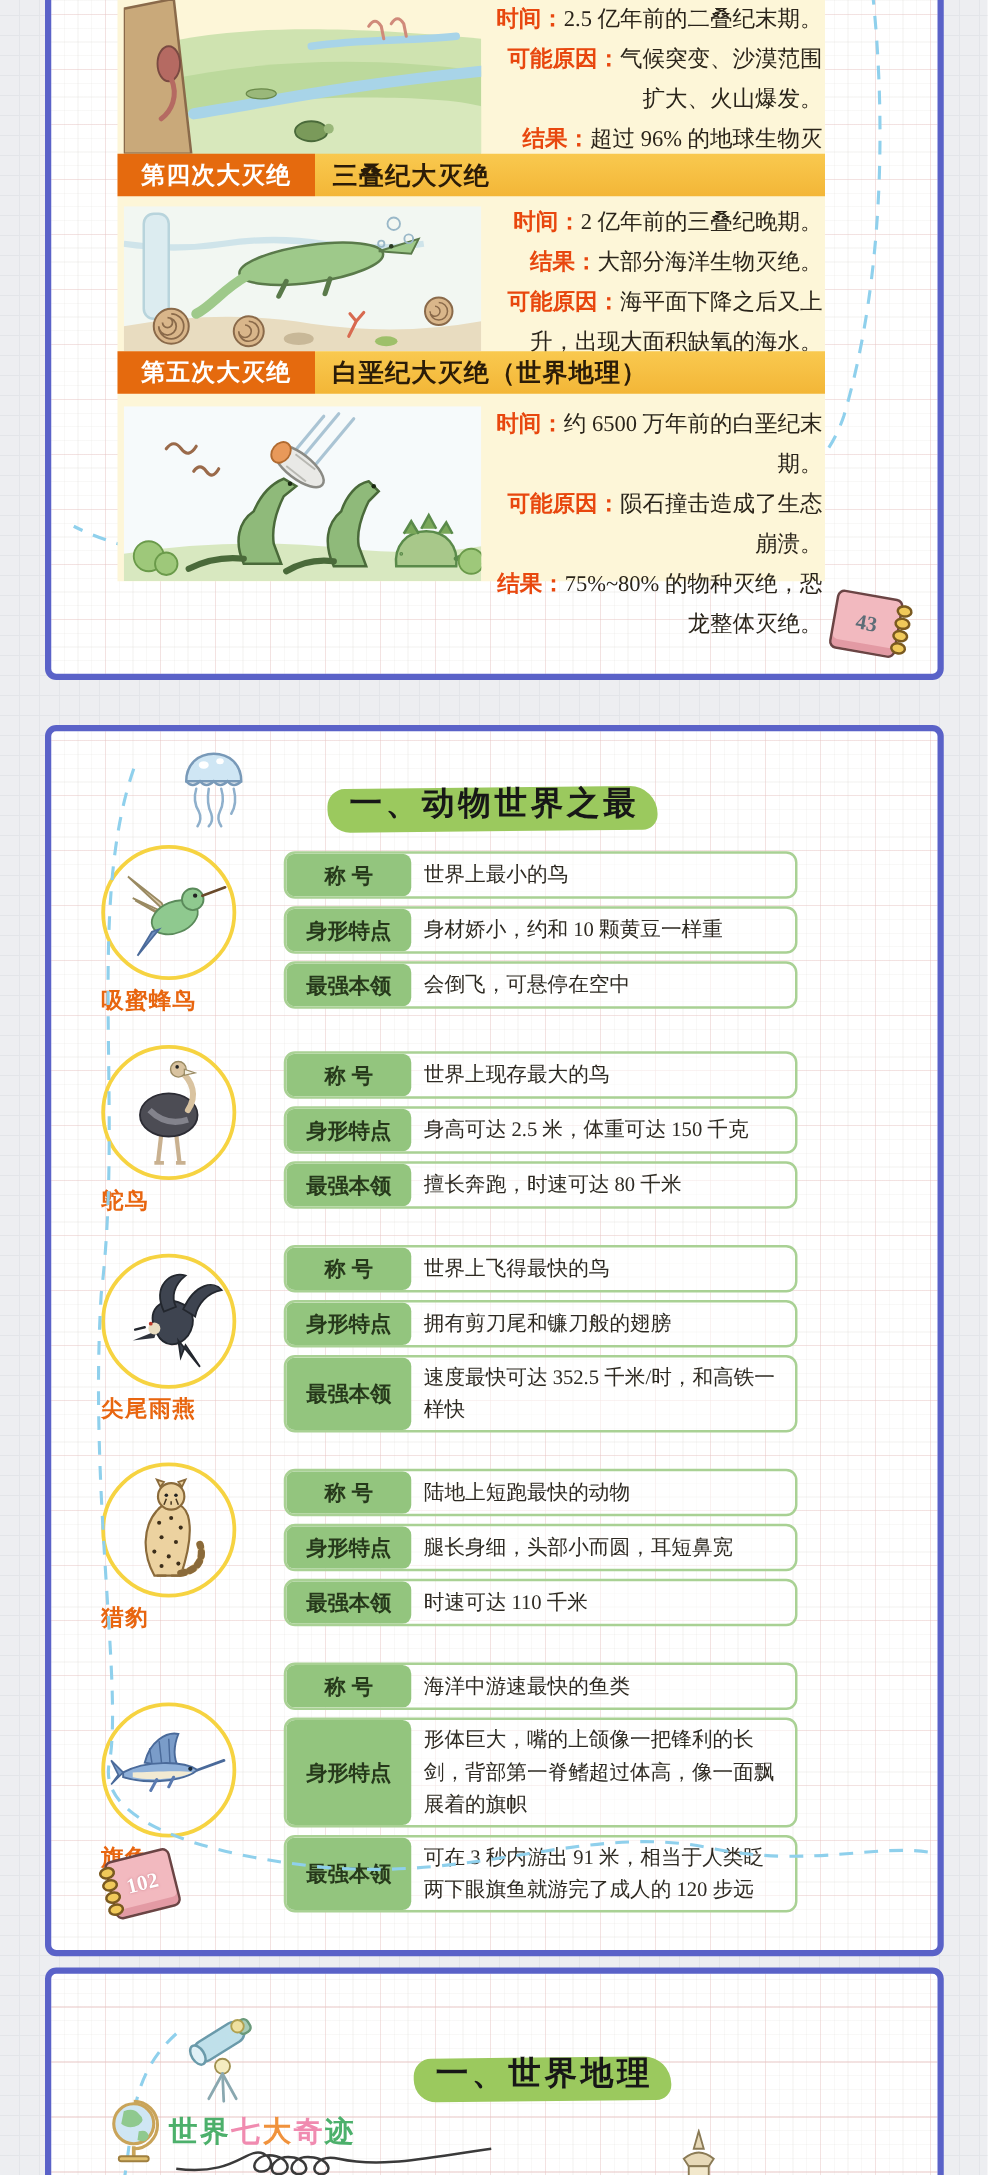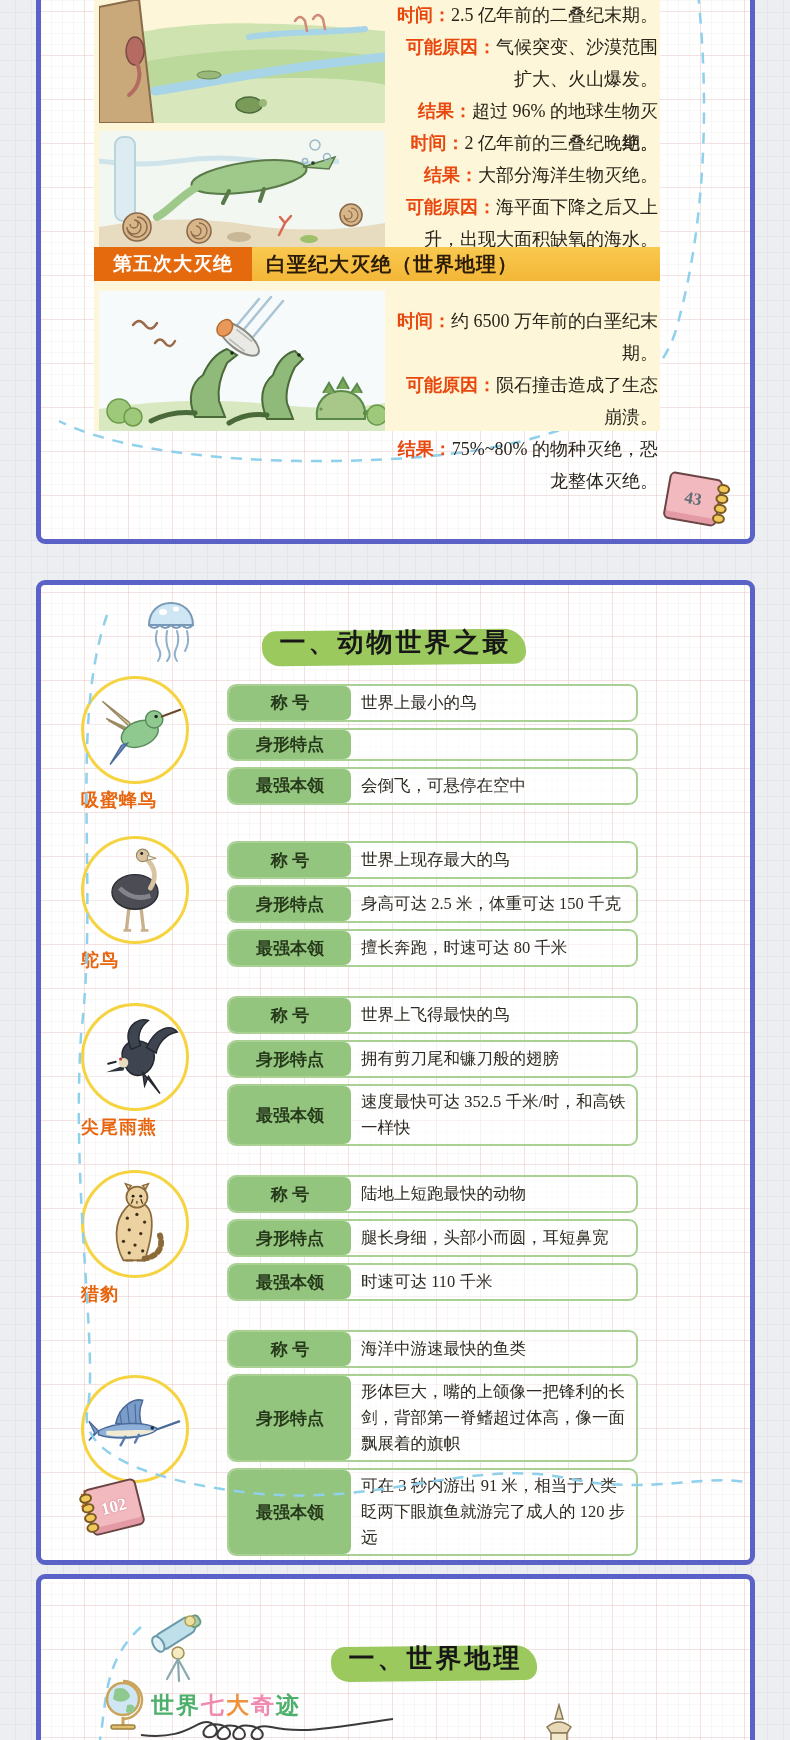--- a/index.html
+++ b/index.html
@@ -62,26 +62,26 @@
   .sec-title::before{content:"";position:absolute;left:-18px;right:-14px;top:5px;bottom:-5px;
     background:#9bc95e;border-radius:14px 22px 12px 18px;transform:rotate(-.6deg);z-index:-1;}
   .animal-block{display:flex;padding:0 112px 0 40px;margin-bottom:24px;align-items:center;}
   .animal-left{width:132px;flex:none;display:flex;flex-direction:column;align-items:flex-start;margin-right:14px;}
   .animal-circle{width:102px;height:102px;border:3px solid #f6d341;border-radius:50%;
     display:flex;align-items:center;justify-content:center;background:rgba(255,255,255,.35);}
   .animal-name{margin-top:4px;color:#e8650f;font-weight:bold;font-size:18px;letter-spacing:1px;}
   .animal-rows{flex:1;display:flex;flex-direction:column;gap:6px;}
   .arow{display:flex;border:2px solid #a9d194;border-radius:9px;overflow:hidden;background:rgba(255,255,255,.55);}
   .arow .lab{width:92px;flex:none;background:#93c57e;color:#26391b;font-weight:bold;font-size:17px;
-    display:flex;align-items:center;justify-content:center;padding:3px 15px;border-radius:0 7px 7px 0;}
+    display:flex;align-items:center;justify-content:center;padding:3px 4px;border-radius:0 7px 7px 0;}
   .arow .val{flex:1;display:flex;align-items:center;padding:3px 10px;
     font-family:"Liberation Serif",serif;font-size:16.5px;line-height:26px;color:#2e2a22;min-height:28px;}
 
   
-  .sub-head{position:absolute;left:60px;top:100px;display:flex;align-items:center;}
+  .sub-head{position:absolute;left:44px;top:100px;display:flex;align-items:center;}
   .sub-chars{font-weight:bold;font-size:23px;letter-spacing:2px;margin-left:6px;white-space:nowrap;}
   .sc0,.sc1,.sc5{color:#4cb06b;} .sc2,.sc4{color:#f08bb0;} .sc3{color:#f0923c;}
   .curly{position:absolute;left:96px;top:132px;}
   #card3 .sec-title{margin:62px auto 0 auto;transform:translateX(40px);}
 </style>
 </head>
 <body>
 
 <div class="card" id="card1">
  <div class="card-inner">
@@ -109,20 +109,24 @@
           <ellipse cx="110" cy="102" rx="12" ry="4" fill="#9ab87a" stroke="#6a8a4a"></ellipse>
         </svg>
       </div>
       <div class="ext-text" style="padding-top:46px">
         <p><span class="red-label">时间：</span><span>2.5 亿年前的二叠纪末期。</span></p>
         <p><span class="red-label">可能原因：</span><span>气候突变、沙漠范围扩大、火山爆发。</span></p>
         <p><span class="red-label">结果：</span><span>超过 96% 的地球生物灭绝。</span></p>
       </div>
     </div>
 
+    <div class="ext-banner">
+      <div class="tag">第四次大灭绝</div>
+      <div class="bt">三叠纪大灭绝</div>
+    </div>
 
     <div class="ext-section" style="height:124px">
       <div class="ext-illus">
         <svg width="286" height="116" viewBox="0 0 286 116">
           <rect x="0" y="0" width="286" height="116" fill="#f2f7f2"></rect>
           <path d="M0,30 q40,6 80,0 q40,-6 80,0 q40,6 80,0" stroke="#cfe4ea" stroke-width="5" fill="none"></path>
           <rect x="16" y="6" width="20" height="84" fill="#dcecf0" stroke="#b8d4dc" stroke-width="2" rx="8"></rect>
           <path d="M0,96 Q80,82 150,94 Q220,104 286,92 L286,116 L0,116 Z" fill="#e8dcc0"></path>
           <ellipse cx="150" cy="46" rx="58" ry="15" fill="#9ec98a" stroke="#5a7a4a" stroke-width="2" transform="rotate(-8 150 46)"></ellipse>
           <path d="M98,56 C80,66 70,80 58,86" stroke="#9ec98a" stroke-width="8" fill="none" stroke-linecap="round"></path>
@@ -190,21 +194,21 @@
             <path d="M224,102 l6,-10 6,10 M238,98 l6,-11 6,11 M252,102 l6,-9 5,9" fill="#7aa85a"></path>
             <circle cx="222" cy="118" r="0.5"></circle>
           </g>
           <g fill="#9ec87a" stroke="#6a9a4a" stroke-width="1.5">
             <circle cx="20" cy="120" r="12"></circle>
                 <circle cx="34" cy="126" r="9"></circle>
                 <circle cx="278" cy="124" r="10"></circle>
           </g>
         </svg>
       </div>
-      <div class="ext-text" style="padding-top:24px">
+      <div class="ext-text" style="padding-top:8px">
         <p><span class="red-label">时间：</span><span>约 6500 万年前的白垩纪末期。</span></p>
         <p><span class="red-label">可能原因：</span><span>陨石撞击造成了生态崩溃。</span></p>
         <p><span class="red-label">结果：</span><span>75%~80% 的物种灭绝，恐龙整体灭绝。</span></p>
       </div>
     </div>
   </div>
 
   <div class="notebook" id="nb43">
     <span class="rings">
           <i></i>
@@ -254,20 +258,21 @@
       </div>
       <div class="animal-name">吸蜜蜂鸟</div>
     </div>
     <div class="animal-rows">
       <div class="arow">
             <div class="lab">称 号</div>
             <div class="val">世界上最小的鸟</div>
           </div>
       <div class="arow">
             <div class="lab">身形特点</div>
+            <div class="val">身材娇小，约和 10 颗黄豆一样重</div>
           </div>
       <div class="arow">
             <div class="lab">最强本领</div>
             <div class="val">会倒飞，可悬停在空中</div>
           </div>
     </div>
   </div>
 
   <div class="animal-block">
     <div class="animal-left">

